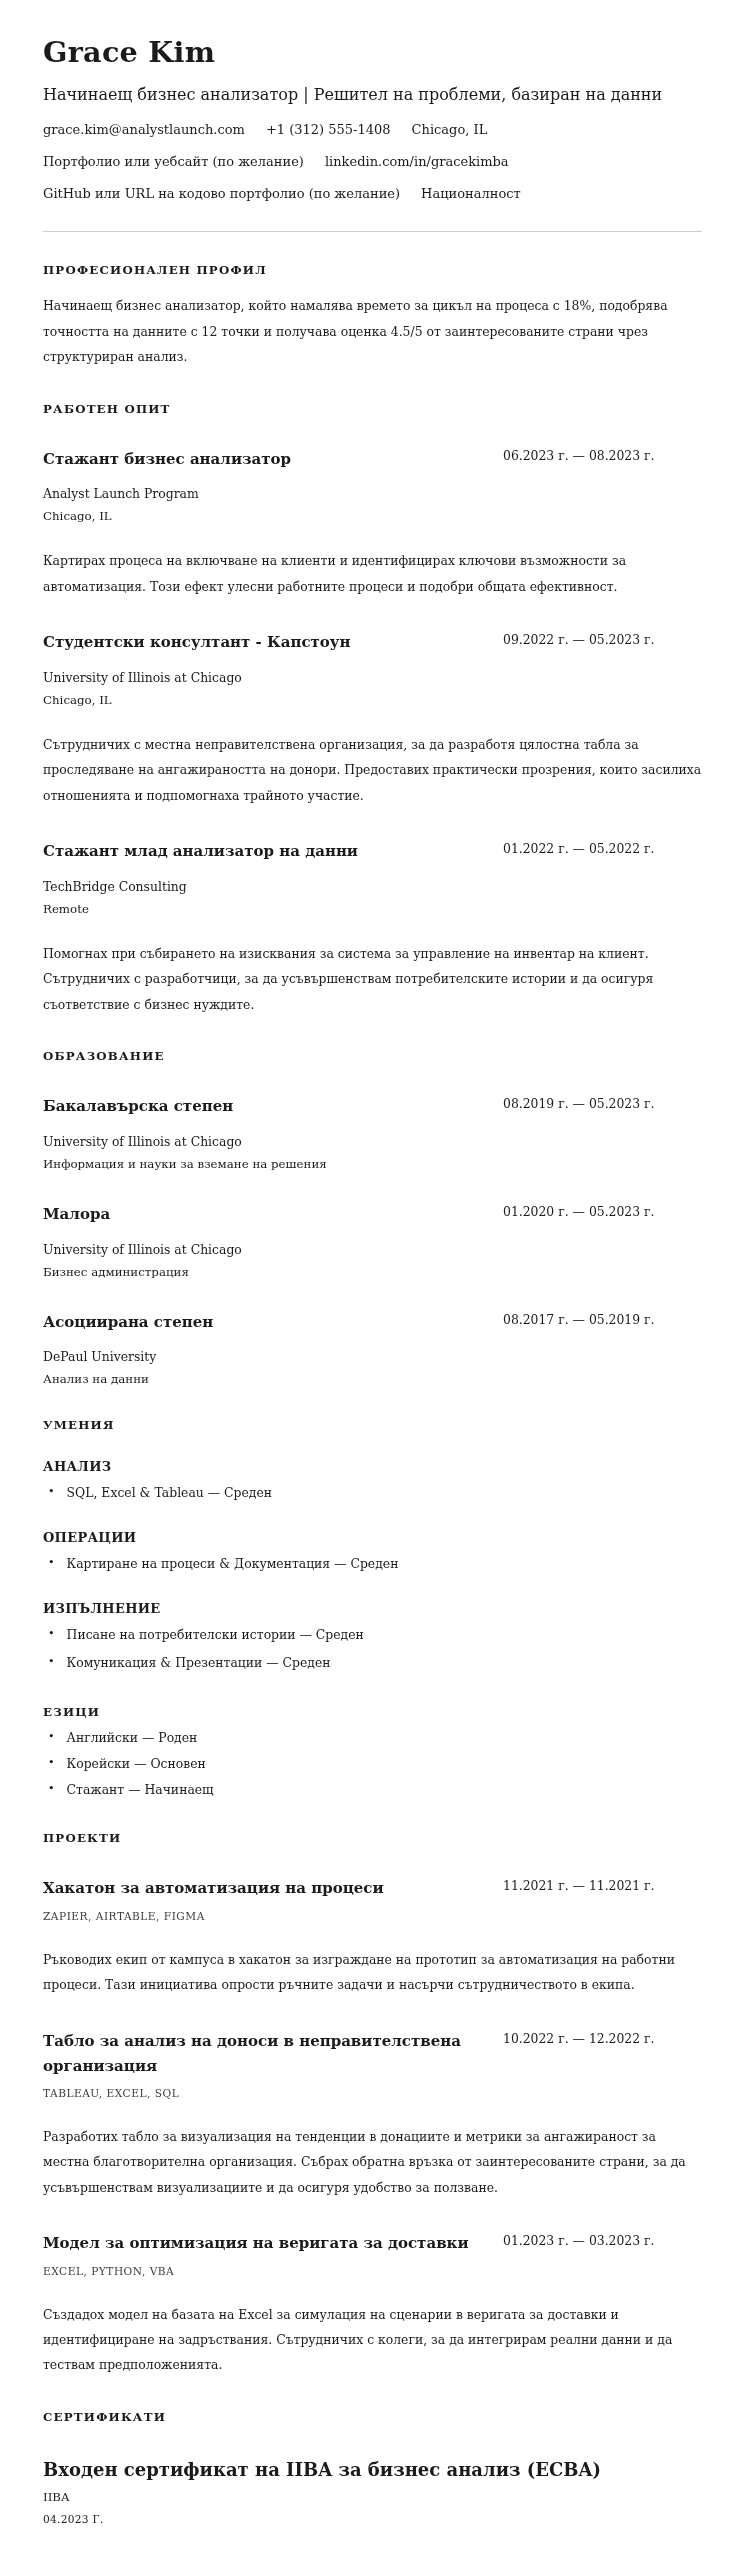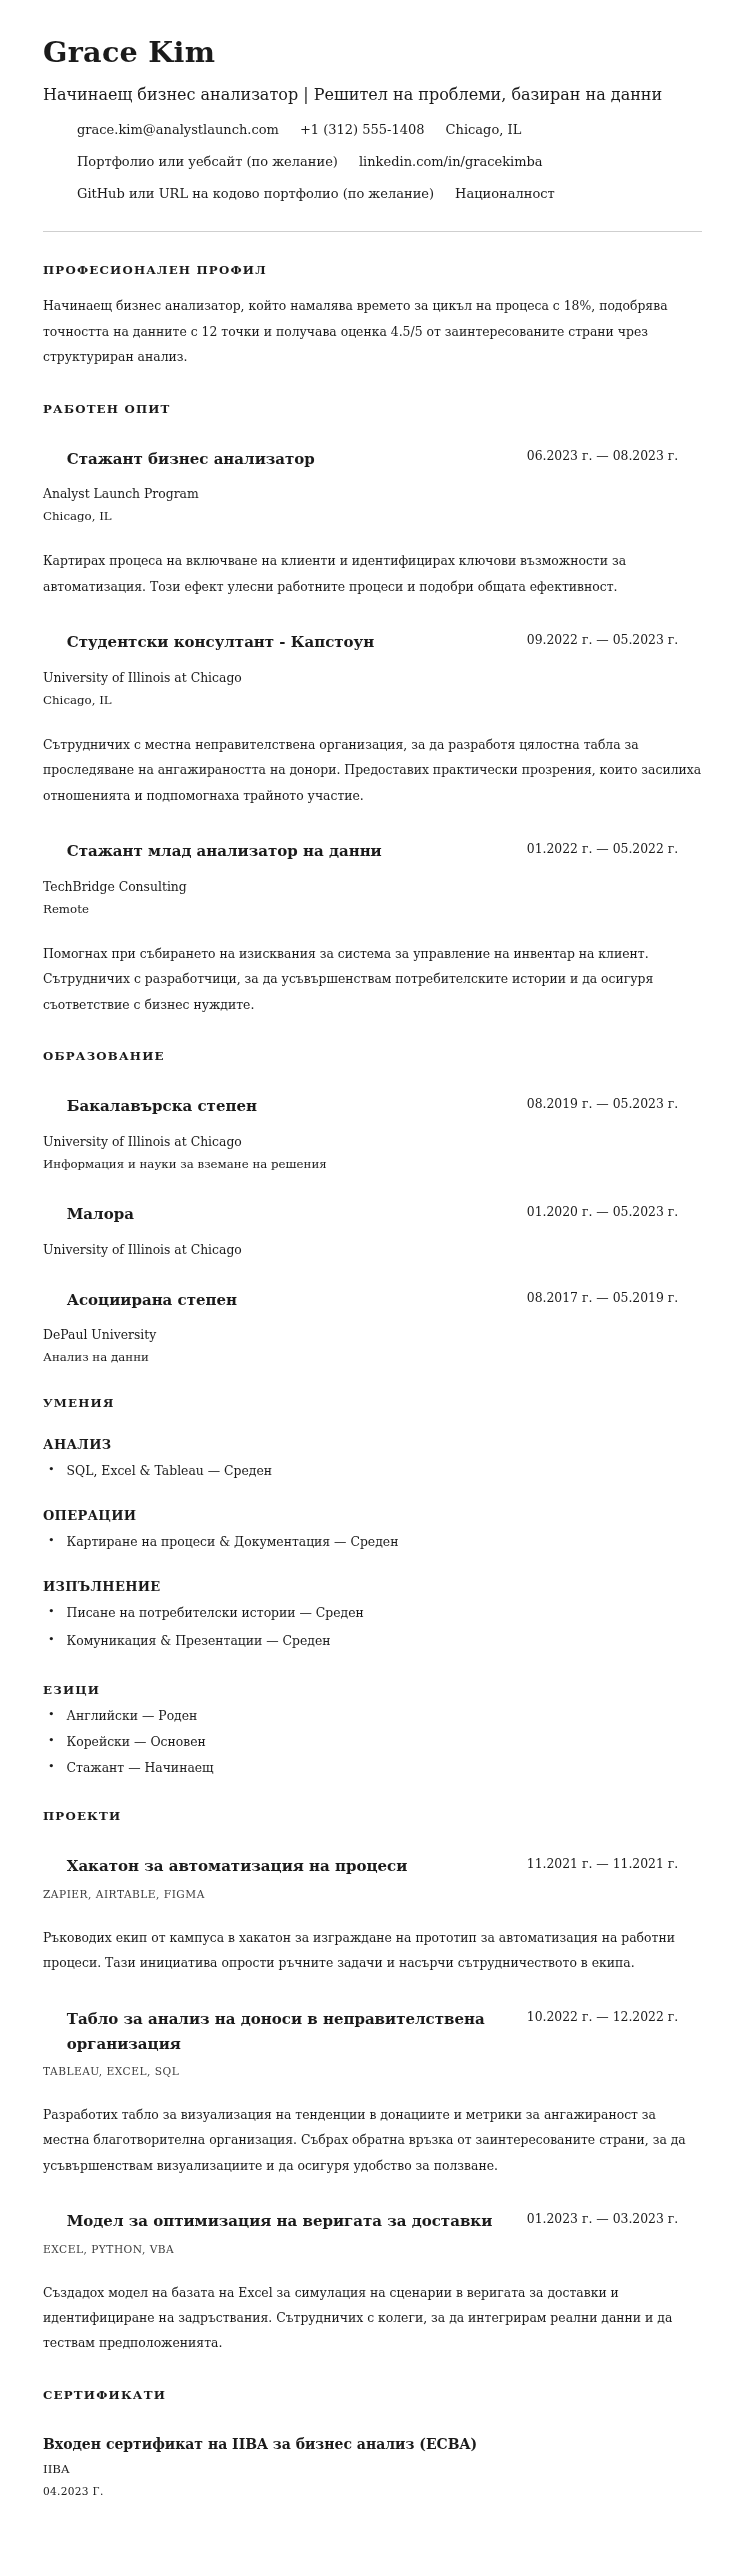--- a/index.html
+++ b/index.html
@@ -22,21 +22,20 @@
     font-size: 16px;
     margin-top: 15px;
     line-height: 1.35;
   }
   .contact-row {
     display: flex;
     gap: 21px;
     font-size: 13px;
     margin-top: 17px;
     flex-wrap: wrap;
-    margin-left: 34px;
   }
   .divider {
     border: none;
     border-top: 1.2px solid #cfcfcf;
     margin: 30px 0 0 0;
   }
 
   .sec-heading {
     font-size: 11.8px;
     font-weight: 700;
@@ -47,21 +46,21 @@
   .sec-heading.first { margin-top: 31px; }
 
   .body-text {
     font-size: 12.4px;
     line-height: 2.05;
     margin-top: 16px;
     max-width: 659px;
   }
 
   .entry { margin-top: 31px; }
-  .entry-head { display: flex; align-items: flex-start; justify-content: center; }
+  .entry-head { display: flex; align-items: flex-start; }
   .entry-title {
     font-size: 15px;
     font-weight: 700;
     flex: 1;
     line-height: 1.65;
     max-width: 435px;
   }
   .entry-date {
     font-size: 12.4px;
     white-space: nowrap;
@@ -104,21 +103,21 @@
   }
   ul.bullet-list li::before {
     content: "•";
     position: absolute;
     left: 5px;
     top: 0;
     font-size: 11.2px;
   }
 
   .cert-entry { margin-top: 28.6px; }
-  .cert-title { font-size: 14px; font-weight: 700; line-height: 1.5; margin-top: 32px; }
+  .cert-title { font-size: 18px; font-weight: 700; line-height: 1.5; margin-top: 32px; }
   .cert-issuer { font-size: 11.8px; margin-top: 7.4px; }
   .cert-date { font-size: 10.6px; margin-top: 8.7px; letter-spacing: 0.3px; }
 </style>
 </head>
 <body>
 
 <div class="page">
 
   <h1 class="person-name">Grace Kim</h1>
   <div class="headline">Начинаещ бизнес анализатор | Решител на проблеми, базиран на данни</div>
@@ -184,20 +183,21 @@
     <div class="entry-sub">University of Illinois at Chicago</div>
     <div class="entry-sub2">Информация и науки за вземане на решения</div>
   </div>
 
   <div class="entry">
     <div class="entry-head">
       <div class="entry-title">Малора</div>
       <div class="entry-date">01.2020 г. — 05.2023 г.</div>
     </div>
     <div class="entry-sub">University of Illinois at Chicago</div>
+    <div class="entry-sub2">Бизнес администрация</div>
   </div>
 
   <div class="entry">
     <div class="entry-head">
       <div class="entry-title">Асоциирана степен</div>
       <div class="entry-date">08.2017 г. — 05.2019 г.</div>
     </div>
     <div class="entry-sub">DePaul University</div>
     <div class="entry-sub2">Анализ на данни</div>
   </div>

